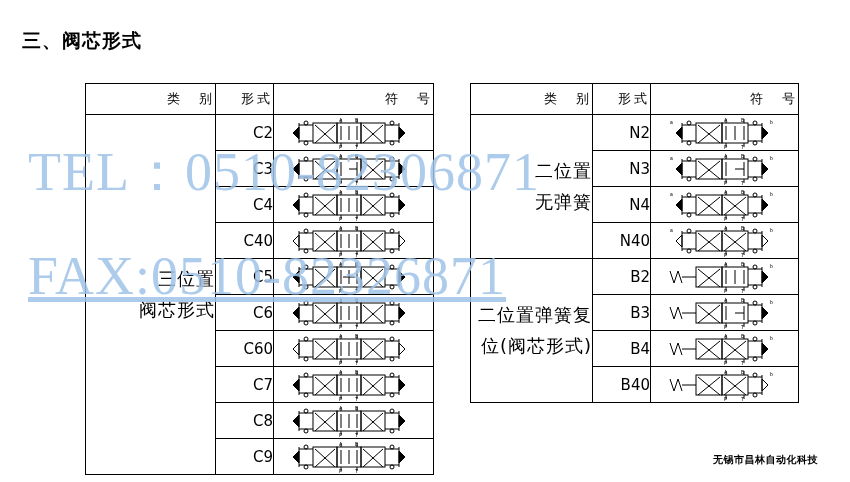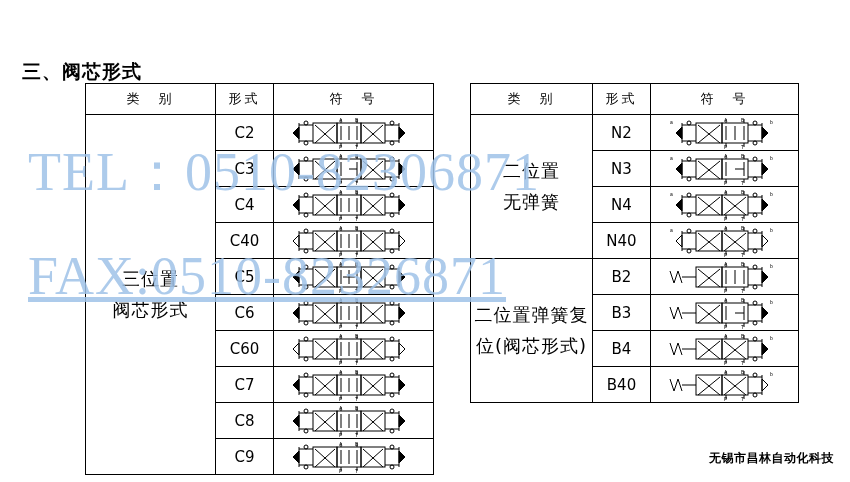--- a/index.html
+++ b/index.html
@@ -18,33 +18,32 @@
 
   
   #page-title {
     position: absolute;
     left: 22px;
     top: 28px;
     font-size: 19px;
     font-weight: bold;
     letter-spacing: 1px;
     white-space: nowrap;
-    margin-top: 31px;
   }
 
   
   .vtable {
     position: absolute;
     border-collapse: collapse;
     table-layout: fixed;
   }
   .vtable td, .vtable th {
     border: 1px solid #000;
     padding: 0;
-    text-align: center;
+    text-align: right;
     vertical-align: middle;
     font-size: 12px;
     font-weight: normal;
   }
   .vtable .hdr {
     height: 30px;
     font-size: 13px;
     letter-spacing: 3px;
   }
   .vtable .cat {
@@ -96,23 +95,23 @@
     opacity: 0.85;
     white-space: nowrap;
     letter-spacing: 1px;
   }
   #wm-tel { left: 28px; top: 136px; }
   #wm-fax { left: 28px; top: 245px; text-decoration: underline; }
 
   
   #footer {
     position: absolute;
-    right: 16px;
+    right: 32px;
     bottom: 15px;
-    font-size: 12px;
+    font-size: 10px;
     font-weight: bold;
     letter-spacing: 0.5px;
   }
 </style>
 </head>
 <body>
 
 <div id="page-title">三、阀芯形式</div>
 
 <table class="vtable" id="table-left">

